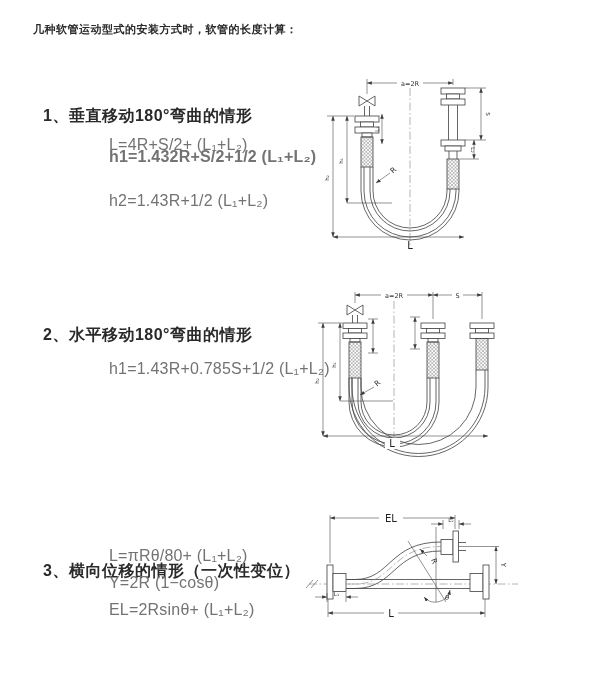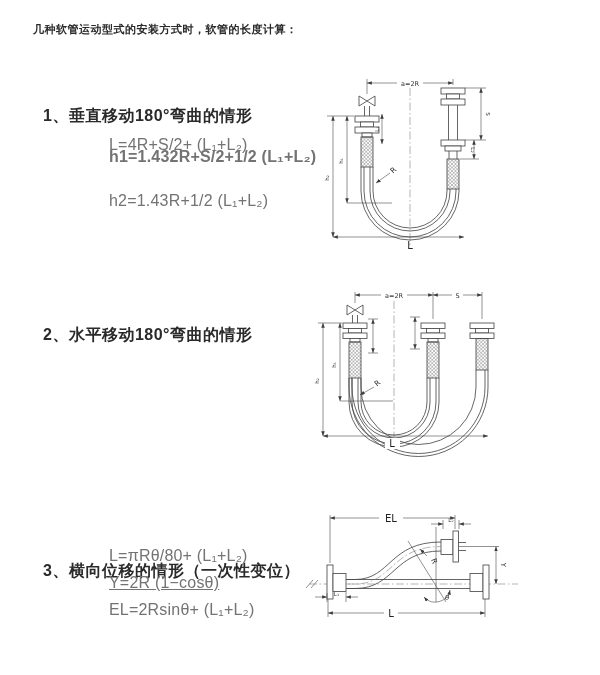--- a/index.html
+++ b/index.html
@@ -25,24 +25,25 @@
 <div id="page">
 
   <div class="abs title" style="left:33px;top:22px;">几种软管运动型式的安装方式时，软管的长度计算：</div>
 
   <div class="abs sec-h" style="left:43px;top:106px;">1、垂直移动180°弯曲的情形</div>
   <div class="abs formula" style="left:70px;top:136px;">L=4R+S/2+ (L₁+L₂)</div>
   <div class="abs formula" style="left:70px;top:148px;font-weight:bold;">h1=1.432R+S/2+1/2 (L₁+L₂)</div>
   <div class="abs formula" style="left:70px;top:192px;">h2=1.43R+1/2 (L₁+L₂)</div>
 
   <div class="abs sec-h" style="left:43px;top:305px;margin-top:20px;">2、水平移动180°弯曲的情形</div>
+  <div class="abs formula" style="left:70px;top:360px;">h1=1.43R+0.785S+1/2 (L₁+L₂)</div>
 
   <div class="abs sec-h" style="left:43px;top:519px;margin-top:42px;">3、横向位移的情形（一次性变位）</div>
   <div class="abs formula" style="left:70px;top:547px;">L=πRθ/80+ (L₁+L₂)</div>
-  <div class="abs formula" style="left:70px;top:574px;text-decoration:underline;">Y=2R (1−cosθ)</div>
+  <div class="abs formula" style="left:70px;top:574px;">Y=2R (1−cosθ)</div>
   <div class="abs formula" style="left:70px;top:601px;text-align:right;">EL=2Rsinθ+ (L₁+L₂)</div>
 
   <svg style="left:312px;top:66px;" width="235" height="196" viewBox="0 0 235 196">
     <defs>
       <marker id="arw1" markerWidth="9" markerHeight="6" refX="8" refY="3" orient="auto-start-reverse">
         <path d="M0,0 L8,3 L0,6 Z" fill="#3c3c3c"></path>
       </marker>
       <pattern id="br1" width="3.5" height="3.5" patternUnits="userSpaceOnUse">
         <path d="M0,0 L3.5,3.5 M3.5,0 L0,3.5" stroke="#8a8a8a" stroke-width="0.55"></path>
       </pattern>

